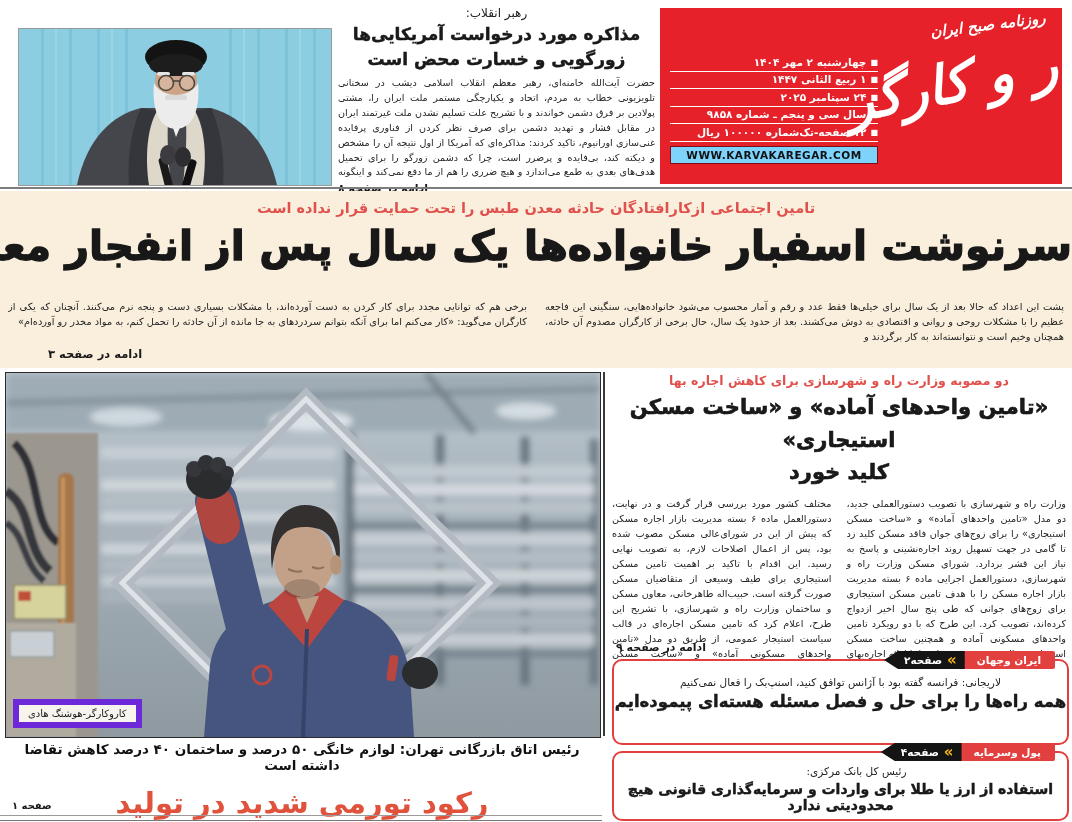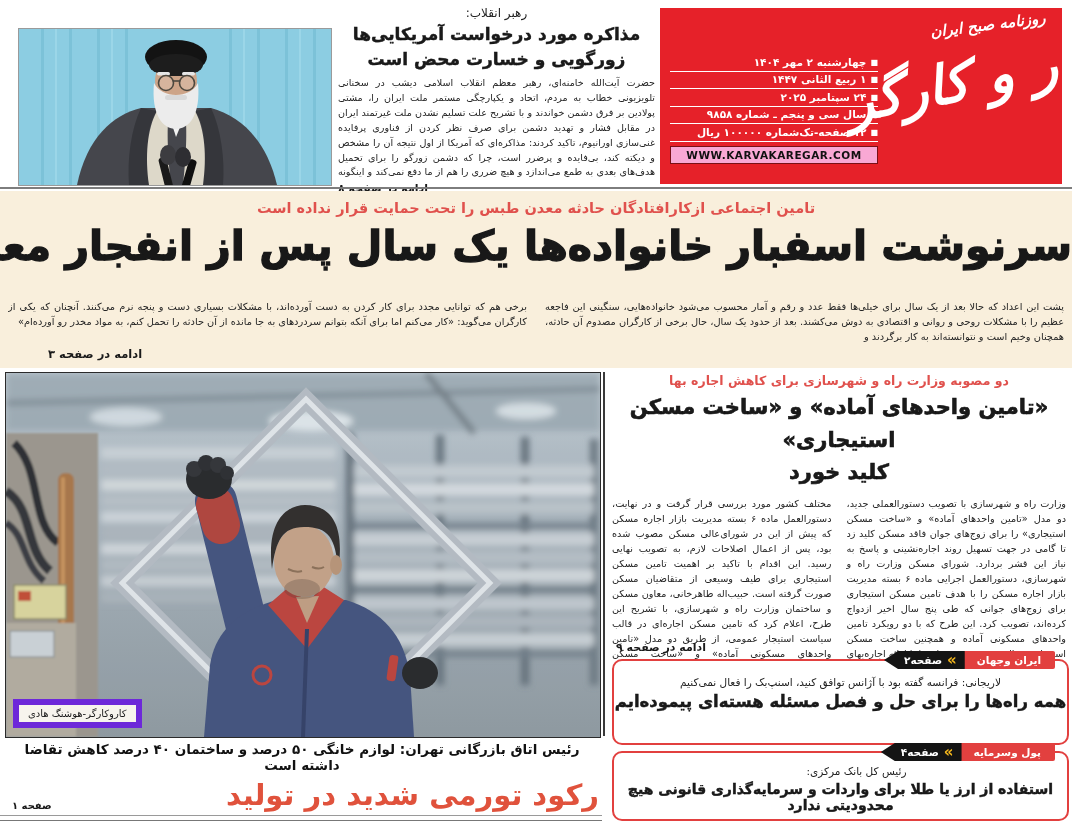--- a/index.html
+++ b/index.html
@@ -13,36 +13,36 @@
   .leader-pretitle{text-align:center;font-size:12px;color:#222;}
   .leader-headline{text-align:center;font-weight:bold;font-size:17px;line-height:1.45;margin-top:2px;-webkit-text-stroke:.4px #111;}
   .leader-body{font-size:9.6px;line-height:1.55;text-align:justify;margin-top:5px;max-height:103px;overflow:hidden;color:#232323;}
   .leader-continue{font-weight:bold;font-size:11px;text-align:left;margin-top:3px;}
   .masthead{position:absolute;top:8px;left:660px;width:402px;height:176px;background:#e62129;}
   .masthead-tagline{position:absolute;top:8px;right:16px;color:#fff;font-size:15px;font-weight:bold;font-style:italic;transform:rotate(-7deg);}
   .masthead-title{position:absolute;top:44px;right:2px;width:215px;text-align:center;color:#fff;font-size:54px;font-weight:bold;font-style:italic;transform:rotate(-11deg);white-space:nowrap;}
   .masthead-info{position:absolute;top:46px;left:10px;width:208px;direction:rtl;}
   .info-line{color:#fff;font-size:10.5px;font-weight:bold;border-bottom:1px solid #fff;padding:1.5px 0 3px;text-align:right;white-space:nowrap;}
   .info-line .bullet{font-size:8px;vertical-align:1px;margin-left:4px;}
-  .masthead-site{background:#f9a8d4;color:#111;font-weight:bold;font-size:10.5px;text-align:center;padding:2px 2px;margin-top:4px;border:1px solid #7a1016;letter-spacing:.5px;}
+  .masthead-site{background:#7dd3fc;color:#111;font-weight:bold;font-size:10.5px;text-align:center;padding:2px 2px;margin-top:4px;border:1px solid #7a1016;letter-spacing:.5px;}
   .top-rule{position:absolute;top:187px;left:0;width:1072px;height:2px;background:#7d7d7d;}
   
   .feature-band{position:absolute;top:191px;left:0;width:1072px;height:177px;background:#f9efdc;}
   .feature-kicker{color:#e0514d;font-weight:bold;font-size:14.5px;text-align:center;padding-top:9px;direction:rtl;}
   .feature-headline{font-size:41px;font-weight:bold;text-align:center;color:#181818;margin-top:6px;direction:rtl;-webkit-text-stroke:1.3px #181818;letter-spacing:-1px;white-space:nowrap;}
   .feature-cols{position:absolute;top:108px;left:8px;right:8px;display:flex;direction:rtl;gap:18px;}
   .feature-col{flex:1;font-size:9.8px;line-height:1.55;text-align:justify;max-height:56px;overflow:hidden;color:#232323;}
   .feature-continue{position:absolute;bottom:7px;left:48px;font-weight:bold;font-size:11.5px;}
   
   .factory-photo{position:absolute;top:372px;left:5px;width:594px;height:364px;border:1px solid #2a2a2a;overflow:hidden;background:#9aa5ae;}
   .photo-credit{position:absolute;bottom:9px;left:7px;background:#f7f4ed;border:6px solid #6d28d9;padding:3px 9px;font-size:10px;direction:rtl;}
   .vert-rule{position:absolute;top:372px;left:603px;width:2px;height:364px;background:#3a3a3a;}
   .recession{position:absolute;top:741px;left:5px;width:594px;direction:rtl;}
   .recession-kicker{font-weight:bold;font-size:13.5px;text-align:center;color:#111;}
-  .recession-headline{color:#e0523c;font-size:29px;font-weight:bold;text-align:right;margin-top:5px;}
+  .recession-headline{color:#e0523c;font-size:29px;font-weight:bold;text-align:center;margin-top:13px;}
   .page1-label{position:absolute;top:800px;left:12px;font-size:10px;font-weight:bold;direction:rtl;}
   .bottom-rule{position:absolute;top:815px;left:0;width:602px;height:4px;border-top:1px solid #9a9a9a;border-bottom:1px solid #777;}
   
   .housing-article{position:absolute;top:373px;left:612px;width:454px;height:285px;direction:rtl;}
   .housing-kicker{color:#e0514d;font-weight:bold;font-size:12.5px;text-align:center;}
   .housing-headline{font-size:21px;font-weight:bold;text-align:center;line-height:1.55;margin-top:3px;-webkit-text-stroke:.6px #111;}
   .housing-body{display:flex;gap:15px;margin-top:7px;height:188px;overflow:hidden;}
   .housing-colm{flex:1;font-size:9.7px;line-height:1.55;text-align:justify;color:#232323;}
   .housing-continue{position:absolute;left:4px;top:268px;font-weight:bold;font-size:11px;}
   

